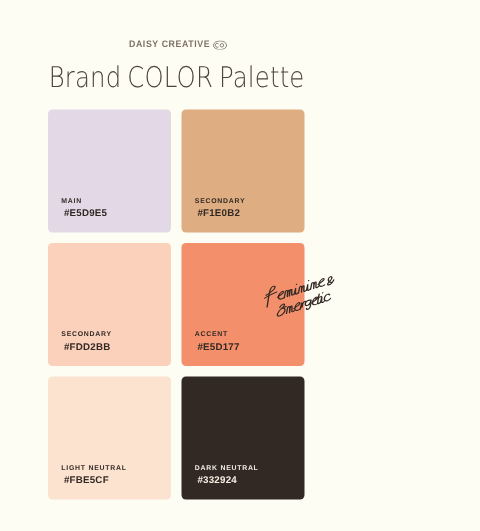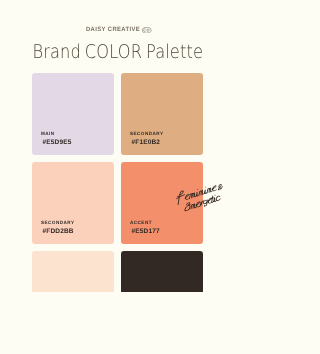--- a/index.html
+++ b/index.html
@@ -1,18 +1,18 @@
 <!DOCTYPE html>
 <html><head>
 <meta charset="utf-8">
 <style>
   html,body{margin:0;padding:0;}
   body{width:236px;height:354px;overflow:hidden;background:#FDFDF4;
        font-family:"Liberation Sans",sans-serif;-webkit-font-smoothing:antialiased;text-rendering:geometricPrecision;}
-  .page{position:relative;width:236px;height:292px;overflow:hidden;padding-left:20px;}
+  .page{position:relative;width:236px;height:354px;overflow:hidden;padding-left:20px;}
 
   .brandline{position:absolute;left:0;top:25px;width:236px;height:10px;}
   .brandname{position:absolute;left:85.6px;top:0;font-size:6.3px;letter-spacing:0.42px;
              font-weight:700;color:#7d7263;line-height:10px;white-space:nowrap;
              display:inline-block;transform:scaleX(0.93);transform-origin:left;}
   .brandmark{position:absolute;left:142.4px;top:1.7px;display:block;line-height:0;font-size:0;}
 
   .title{position:absolute;left:0;top:43px;width:236px;text-align:center;
          line-height:19px;}
   .title > span{display:inline-block;font-family:"DejaVu Sans",sans-serif;

